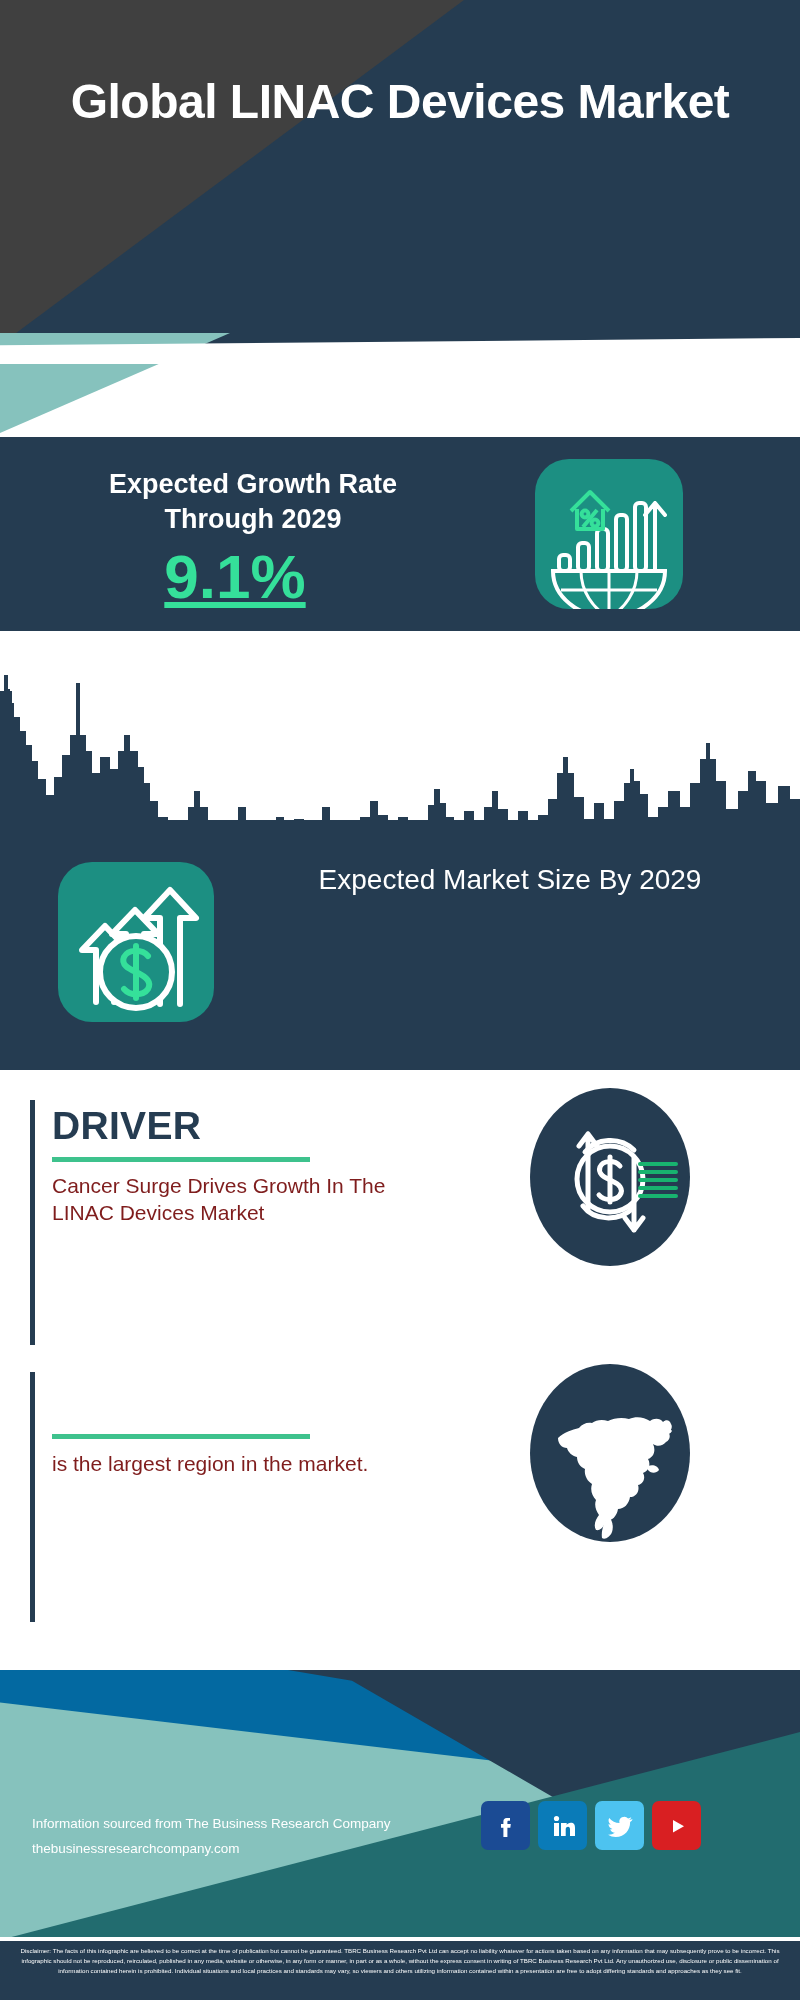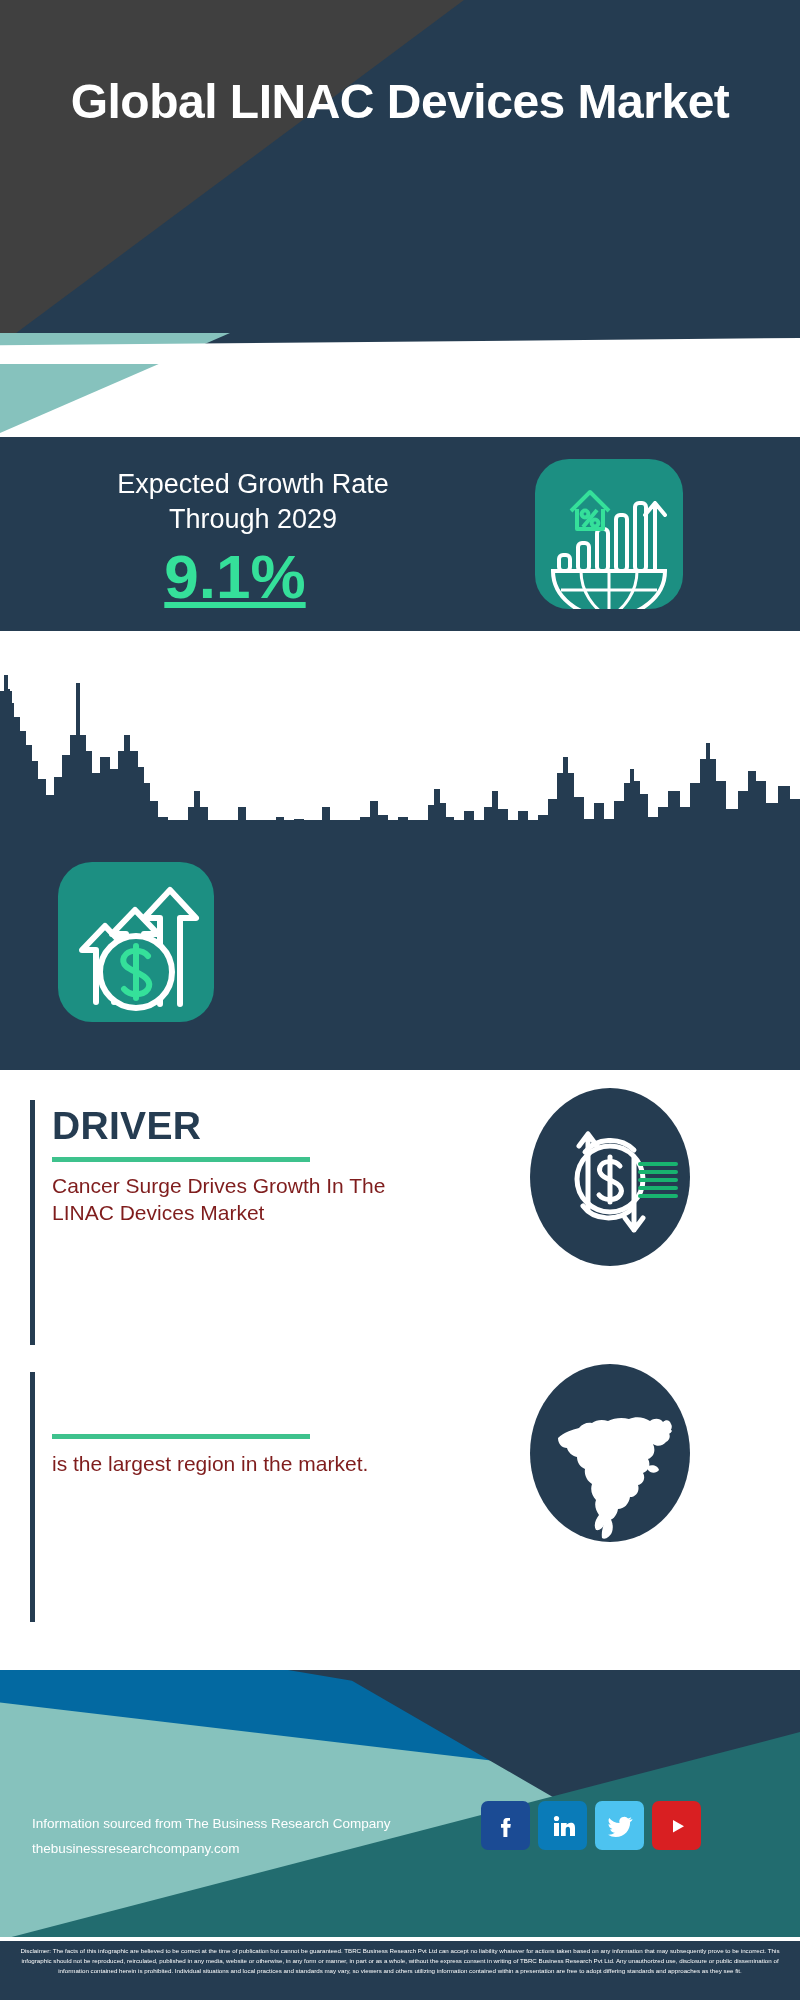--- a/index.html
+++ b/index.html
@@ -30,21 +30,21 @@
   }
   .lt-tri{
     position:absolute;left:0;top:333px;width:230px;height:100px;background:#86c2bd;
     clip-path:polygon(0 0, 100% 0, 0 100%);
     z-index:5;
   }
 
   
   .growth{position:absolute;left:0;top:437px;width:800px;height:194px;background:#253c51;}
   .growth .txt{position:absolute;left:40px;top:30px;width:390px;text-align:center;color:#ffffff;}
-  .growth .txt .label{font-size:27px;line-height:1.3;font-weight:normal;margin-left:36px;}
+  .growth .txt .label{font-size:27px;line-height:1.3;font-weight:bold;margin-left:36px;}
   .growth .txt .value{font-size:62px;font-weight:bold;color:#35e09a;line-height:1.1;margin-top:6px;text-decoration:underline;}
   .tile{
     position:absolute;border-radius:34px;background:#1c8f82;
   }
   .tile.growth-tile{left:535px;top:22px;width:148px;height:150px;}
 
   
   .skyband{position:absolute;left:0;top:631px;width:800px;height:241px;background:#ffffff;overflow:hidden;}
   .skyband svg{position:absolute;left:0;bottom:0;width:800px;height:241px;display:block;}
   .marketsec{position:absolute;left:0;top:820px;width:800px;height:250px;background:#253c51;}
@@ -168,20 +168,21 @@
           <path d="M102 142 L102 56 L86 56 L112 28 L138 56 L122 56 L122 142"></path>
         </g>
         <circle cx="78" cy="110" r="36" fill="#1c8f82" stroke="#ffffff" stroke-width="6"></circle>
         <g stroke="#35e09a" stroke-width="6" fill="none" stroke-linecap="round">
           <path d="M90 94 C84 87 70 87 66 95 C62 104 74 108 80 111 C88 115 94 120 90 127 C85 134 72 134 66 127"></path>
           <line x1="78" y1="84" x2="78" y2="136"></line>
         </g>
       </svg>
     </div>
     <div class="market-txt">
+      <div class="label">Expected Market Size By 2029</div>
     </div>
   </div>
 
   <div class="insights">
 
     <div class="block" style="top:0;height:300px;">
       <div class="rule" style="top:30px;height:245px;"></div>
       <div class="head" style="left:52px;top:34px;font-size:39px;">DRIVER</div>
       <div class="uline" style="left:52px;top:87px;width:258px;"></div>
       <div class="body" style="left:52px;top:102px;width:360px;font-size:21px;">Cancer Surge Drives Growth In The LINAC Devices Market</div>

